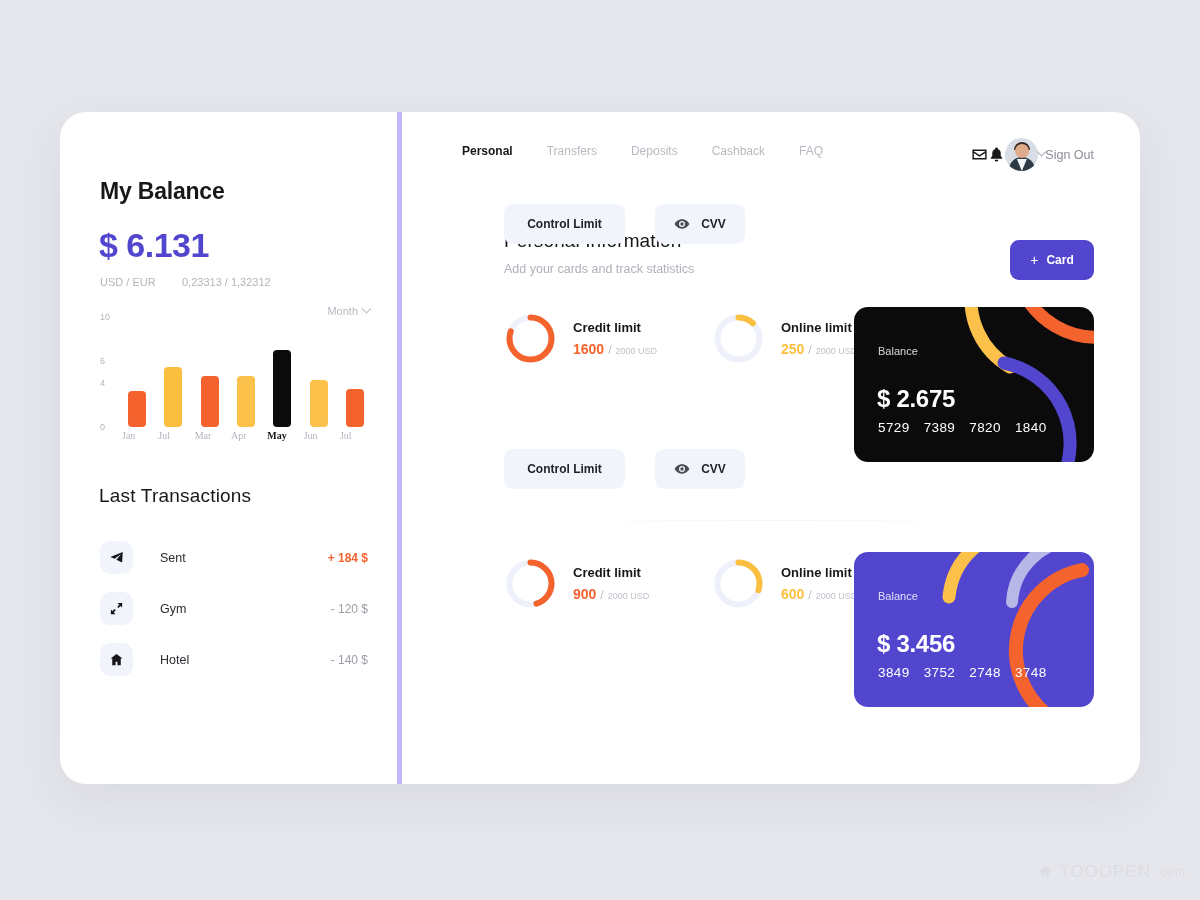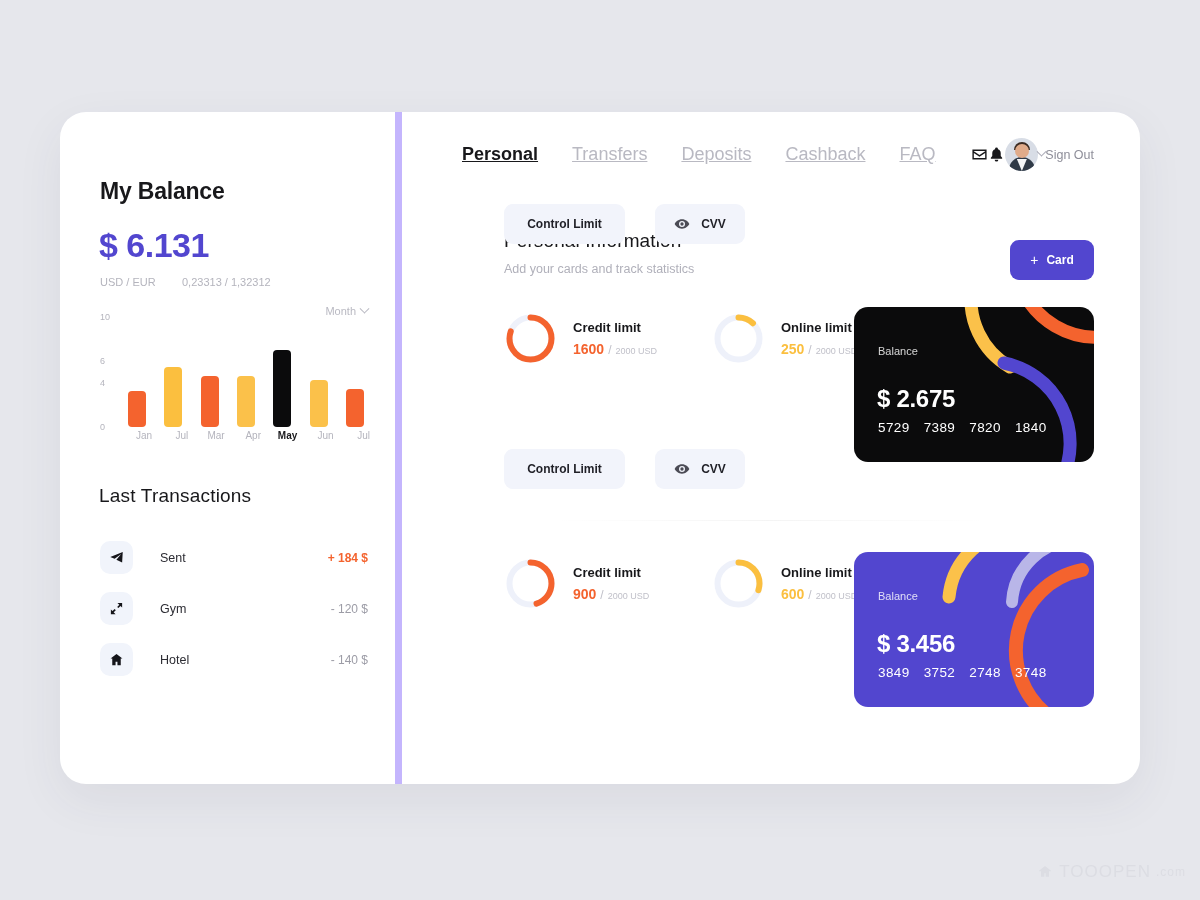--- a/index.html
+++ b/index.html
@@ -25,21 +25,21 @@
     box-shadow: 0 16px 48px rgba(60,60,90,0.07);
     overflow: hidden;
   }
 
   
   .sidebar {
     position: absolute;
     left: 0; top: 0;
     width: 342px;
     height: 100%;
-    border-right: 7px solid #c4b5fd;
+    border-right: 5px solid #c4b5fd;
   }
 
   .my-balance-title {
     position: absolute;
     left: 40px; top: 66px;
     font-size: 23px;
     font-weight: 700;
     color: #18181b;
     letter-spacing: -0.2px;
   }
@@ -111,23 +111,24 @@
   }
   .x-labels {
     position: absolute;
     left: 22px; top: 113px;
     right: 0;
     display: flex;
     justify-content: space-between;
   }
   .x-label {
     width: 30px;
-    text-align: right;
+    text-align: left;
     font-size: 10px;
     color: #b4b4bd;
+    font-family: Liberation Serif, serif;
   }
   .x-label.active { color: #18181b; font-weight: 700; }
 
   
   .tx-title {
     position: absolute;
     left: 39px; top: 373px;
     font-size: 19px;
     font-weight: 400;
     color: #18181b;
@@ -172,25 +173,24 @@
   .main { position: absolute; left: 342px; top: 0; right: 0; height: 100%; }
 
   .topnav {
     position: absolute;
     left: 60px; top: 32px;
     display: flex;
     align-items: center;
     gap: 34px;
   }
   .nav-item {
-    font-size: 18px;
+    font-size: 12px;
     color: #b9b9c2;
     cursor: pointer;
     white-space: nowrap;
-    text-decoration: underline;
   }
   .nav-item.active { color: #18181b; font-weight: 700; }
 
   .topright {
     position: absolute;
     right: 46px; top: 26px;
     display: flex;
     align-items: center;
   }
   .icon-btn { cursor: pointer; display: flex; align-items: center; }

